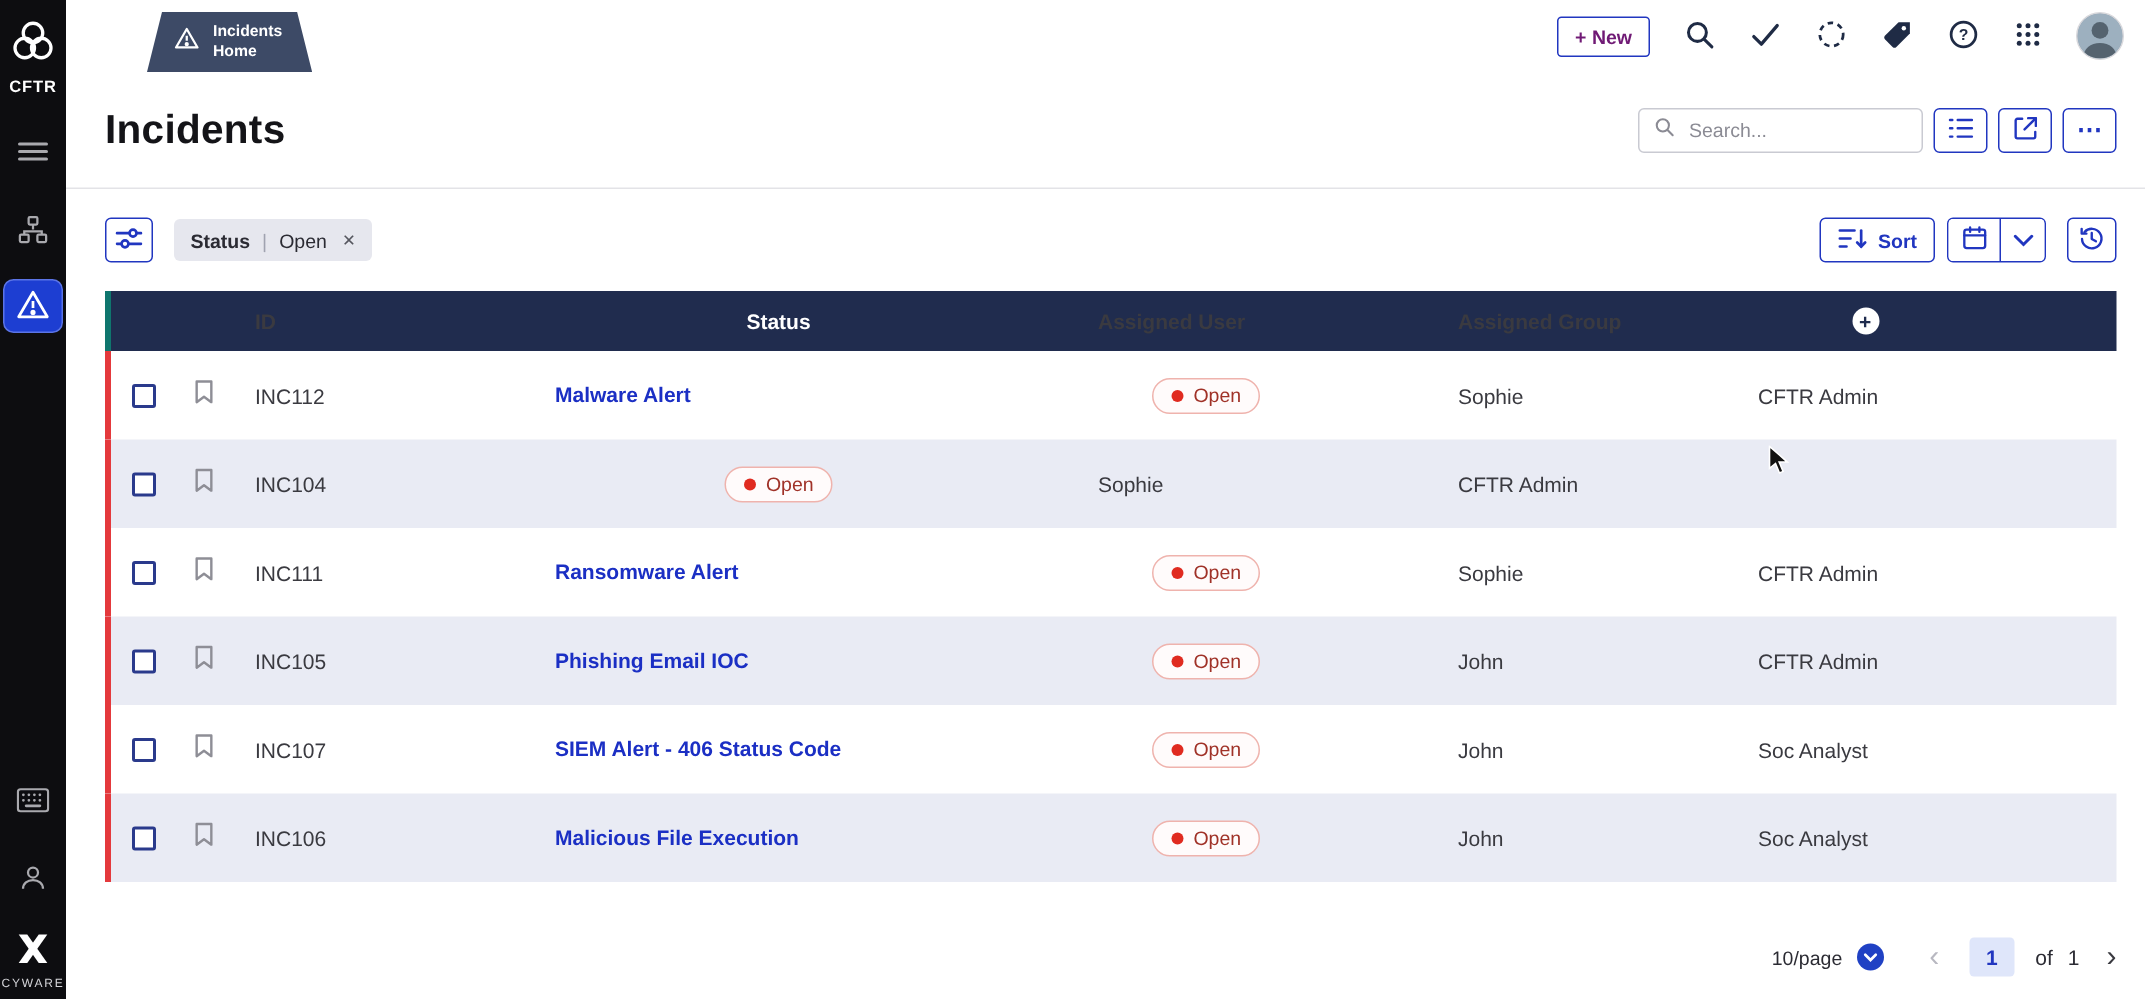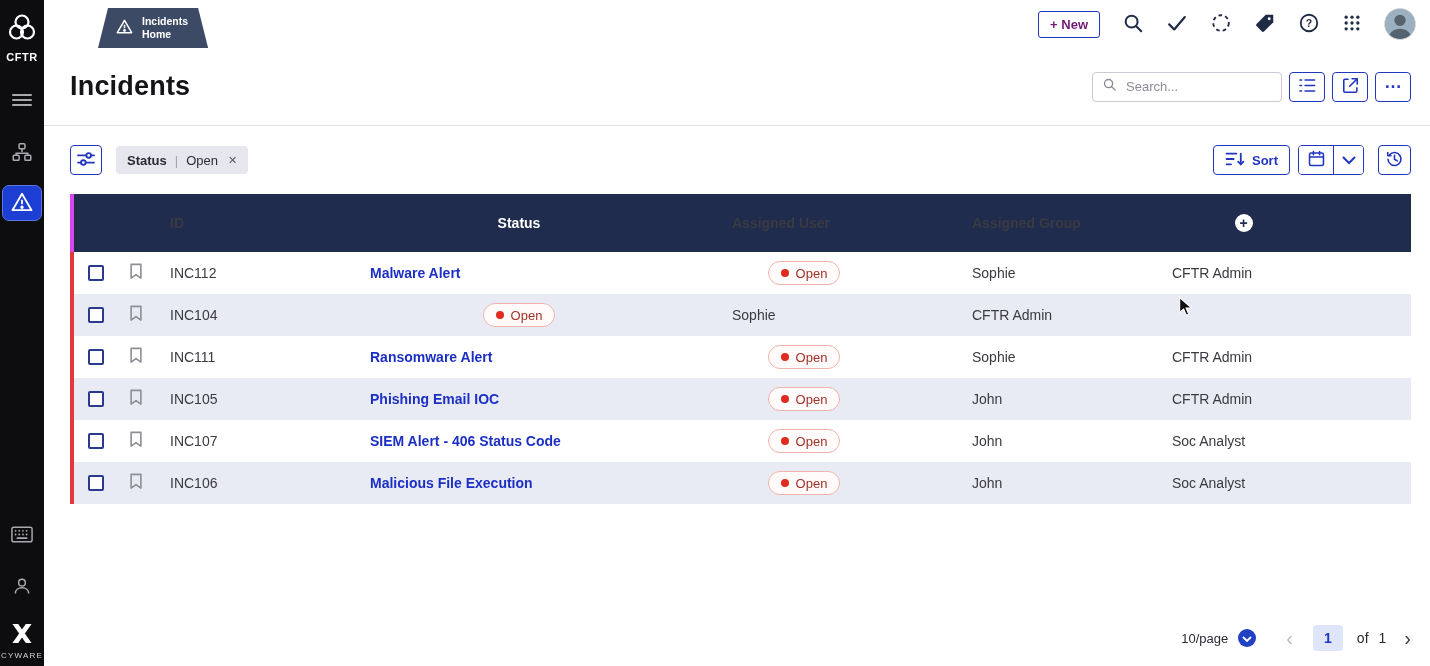--- a/index.html
+++ b/index.html
@@ -74,23 +74,23 @@
     display:flex; align-items:center; gap:7px; padding:0 11px; font-size:13px; font-weight:700; cursor:pointer; font-family:inherit;margin-left:18px;
   }
   .cal-group { display:flex; height:30px; border:1px solid #2136c0; border-radius:4px; overflow:hidden; background:#fff; }
   .cal-group button { background:#fff; border:none; width:34px; display:flex; align-items:center; justify-content:center; cursor:pointer; padding:0; }
   .cal-group button + button { border-left:1px solid #2136c0; width:30px; }
   .history-btn { margin-left:6px; }
 
   
   .table { margin:0 19px 0 26px; }
   .grid-cols { display:grid; grid-template-columns:44px 36px 200px 330px 240px 200px 1fr 48px; align-items:center; }
-  .thead { background:#202c4e; color:#fff; height:58px; border-left:4px solid #d946ef; }
+  .thead { background:#202c4e; color:#fff; height:40px; border-left:4px solid #0f766e; }
   .th { font-size:14px; font-weight:700; }
-  .trow { height:42px; background:#fff; border-left:4px solid #e4393c; cursor:pointer; }
+  .trow { height:59px; background:#fff; border-left:4px solid #e4393c; cursor:pointer; }
   .trow:nth-child(even) { background:#e9ebf4; }
   .c-check, .c-bm, .c-plus { display:flex; justify-content:center; }
   .c-id, .c-title { padding-left:16px; }
   .c-user, .c-group { padding-left:48px; }
   .c-status { display:flex; justify-content:center; text-align:center; }
   .checkbox { width:16px; height:16px; border:2px solid #2a3a8c; border-radius:2px; background:#fff; cursor:pointer; display:inline-block; }
   .c-id { font-size:14px; color:#3a3a40; }
   .c-title a { color:#1b2fc4; font-size:14px; font-weight:600; text-decoration:none; cursor:pointer; }
   .pill { display:inline-flex; align-items:center; gap:7px; height:24px; padding:0 12px; border:1px solid #efb3ad; border-radius:12px; background:#fffbfb; }
   .dot { width:8px; height:8px; border-radius:50%; background:#e02b20; }

